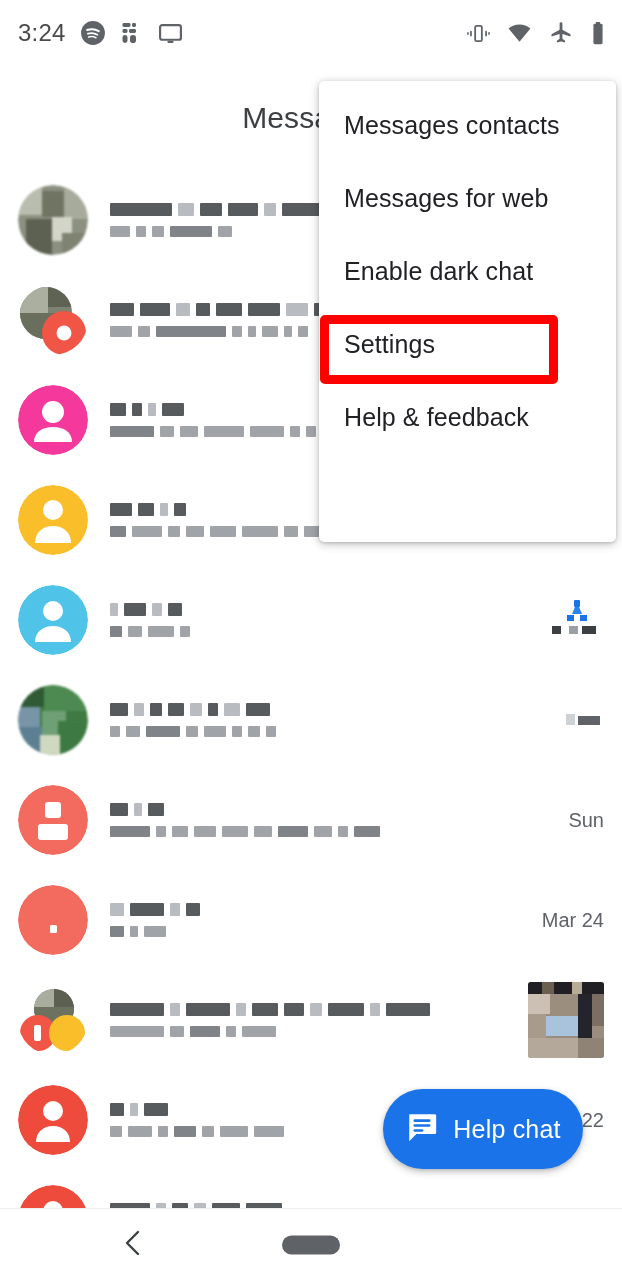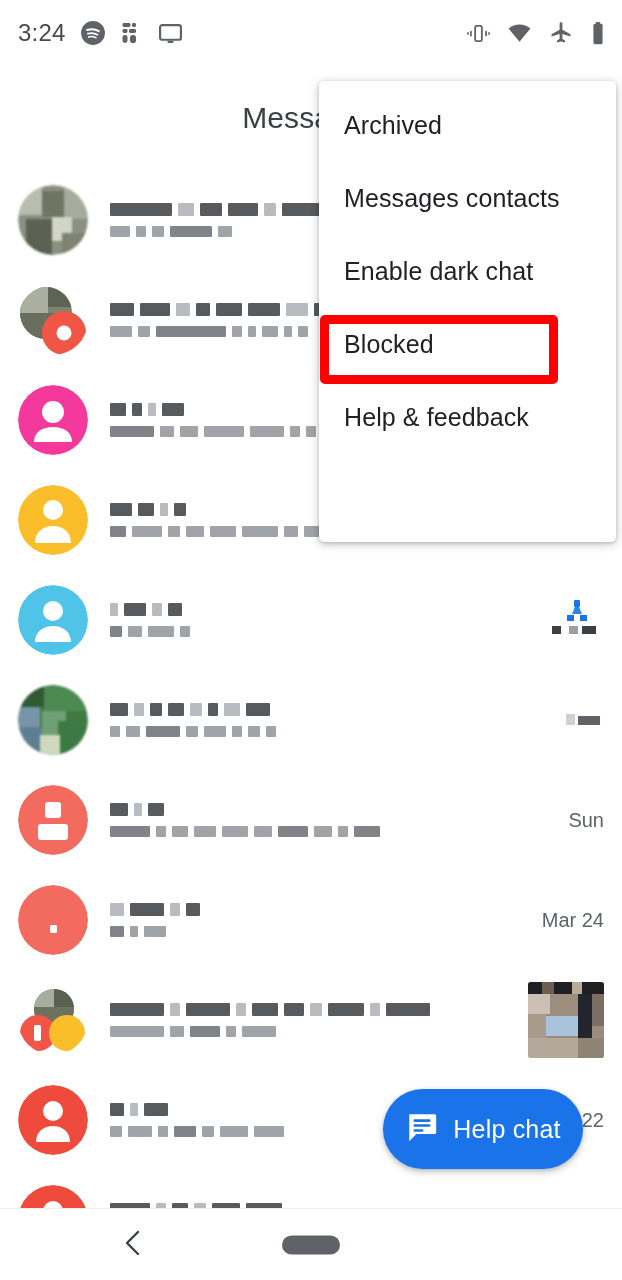--- a/index.html
+++ b/index.html
@@ -556,24 +556,24 @@
           <span class="bl sub light" style="width:12px"></span>
         <span class="bl sub" style="width:40px"></span>
       </div>
     </div>
     <div class="conv-meta">Jun 17</div>
   </div>
 
 </div>
 
 <div id="overflow-menu">
-  <div class="menu-item">Archived</div>
   <div class="menu-item">Messages contacts</div>
+  <div class="menu-item">Messages for web</div>
   <div class="menu-item">Enable dark chat</div>
-  <div class="menu-item">Blocked</div>
+  <div class="menu-item">Settings</div>
   <div class="menu-item">Help &amp; feedback</div>
 </div>
 <div id="menu-highlight-box"></div>
 
 <div id="start-chat-fab">
   <span>
     <svg width="34" height="34" viewBox="0 0 24 24">
       <path d="M3 3h18a1 1 0 0 1 1 1v12a1 1 0 0 1-1 1H8l-5 5z" fill="#ffffff"></path>
       <rect x="6" y="6.5" width="12" height="1.9" rx=".9" fill="#1a73e8"></rect>
       <rect x="6" y="10" width="12" height="1.9" rx=".9" fill="#1a73e8"></rect>

